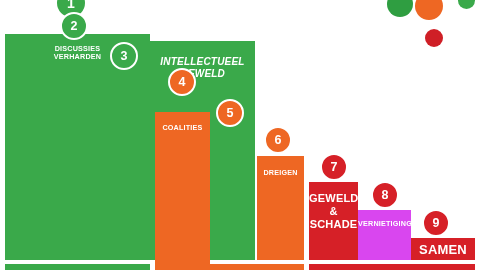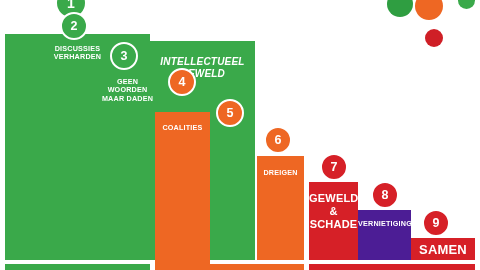--- a/index.html
+++ b/index.html
@@ -81,46 +81,41 @@
   </div>
   <div class="step-label" style="left:150px; top:48px; width:110px; font-size:7.2px; color:#ffffff; font-weight:700; text-align:center; line-height:1.18; text-transform:uppercase; white-space:pre-line;">INTELLECTUEEL
 GEWELD</div>
   <div class="step" style="left:150px; top:41px; width:105px; height:219px; background:#3aa94a;">
     <div class="step-label" style="top:15px; font-size:10px;font-style:italic;">INTELLECTUEEL
 GEWELD</div>
   </div>
   <div class="badge" style="left:60px; top:12px; width:28px; height:28px; background:#3aa94a; font-size:12.5px;">2</div>
 
   <div class="step" style="left:100px; top:72px; width:55px; height:188px; background:#3aa94a;"></div>
-  <div class="step" style="left:100px; top:72px; width:55px; height:188px; background:#3aa94a;">
-    <div class="step-label" style="top:6px; font-size:7.2px;">GEEN
-WOORDEN
-MAAR DADEN</div>
-  </div>
   <div class="badge" style="left:110px; top:42px; width:28px; height:28px; background:#3aa94a; font-size:12.5px;">3</div>
 
   <div class="step" style="left:155px; top:112px; width:55px; height:162px; background:#ee6723;">
     <div class="step-label" style="top:12px; font-size:7.2px;">COALITIES</div>
   </div>
   <div class="badge" style="left:168px; top:68px; width:28px; height:28px; background:#ee6723; font-size:12.5px;">4</div>
 
   <div class="badge" style="left:216px; top:99px; width:28px; height:28px; background:#ee6723; font-size:12.5px;">5</div>
 
   <div class="step" style="left:257px; top:156px; width:47px; height:104px; background:#ee6723;">
     <div class="step-label" style="top:13px; font-size:7.2px;">DREIGEN</div>
   </div>
   <div class="badge" style="left:264px; top:126px; width:28px; height:28px; background:#ee6723; font-size:12.5px;">6</div>
 
   <div class="step" style="left:309px; top:182px; width:49px; height:78px; background:#d62027;">
     <div class="step-label" style="top:10px; font-size:11px;">GEWELD &amp;
 SCHADE</div>
   </div>
   <div class="badge" style="left:320px; top:153px; width:28px; height:28px; background:#d62027; font-size:12.5px;">7</div>
 
-  <div class="step" style="left:358px; top:210px; width:53px; height:50px; background:#4c1d95;">
+  <div class="step" style="left:358px; top:210px; width:53px; height:50px; background:#d946ef;">
     <div class="step-label" style="top:10px; font-size:7.2px;">VERNIETIGING</div>
   </div>
   <div class="badge" style="left:371px; top:181px; width:28px; height:28px; background:#d62027; font-size:12.5px;">8</div>
 
   <div class="step" style="left:411px; top:238px; width:64px; height:22px; background:#d62027;"></div>
   <div class="step-label" style="left:411px; top:242px; width:64px; font-size:13px; color:#ffffff; font-weight:700; text-align:center; line-height:1.18; text-transform:uppercase; white-space:pre-line;">SAMEN DE
 AFGROND IN</div>
   <div class="badge" style="left:422px; top:209px; width:28px; height:28px; background:#d62027; font-size:12.5px;">9</div>
 
   <div class="footer-bar" style="left:5px; width:145px; height:6px; background:#3aa94a;"></div>

